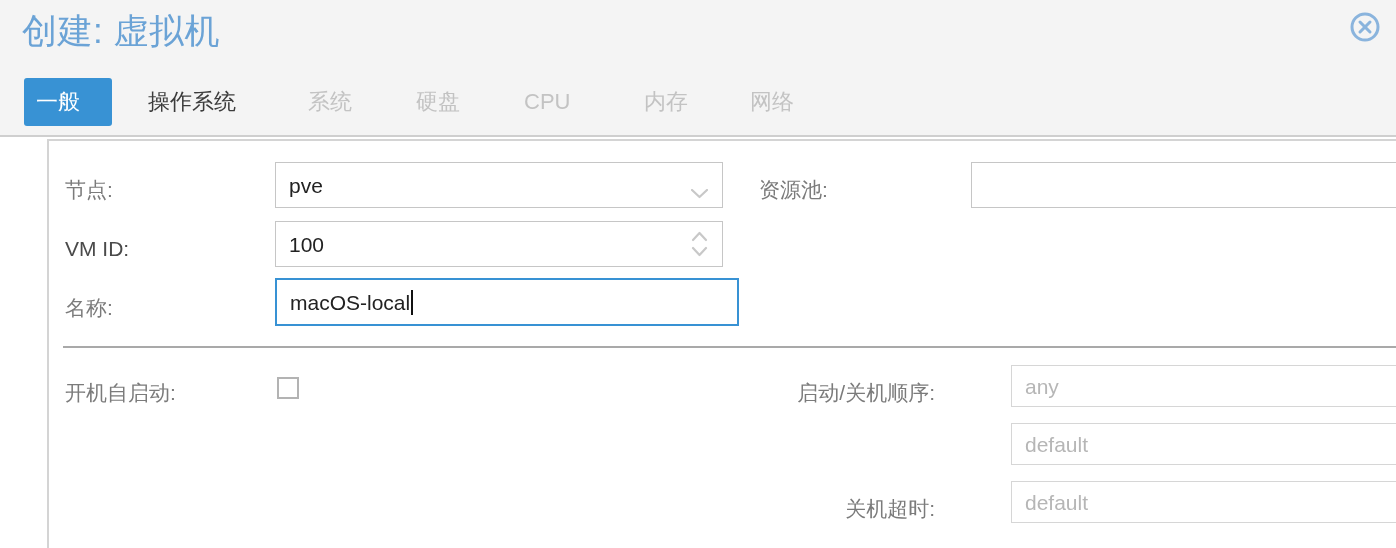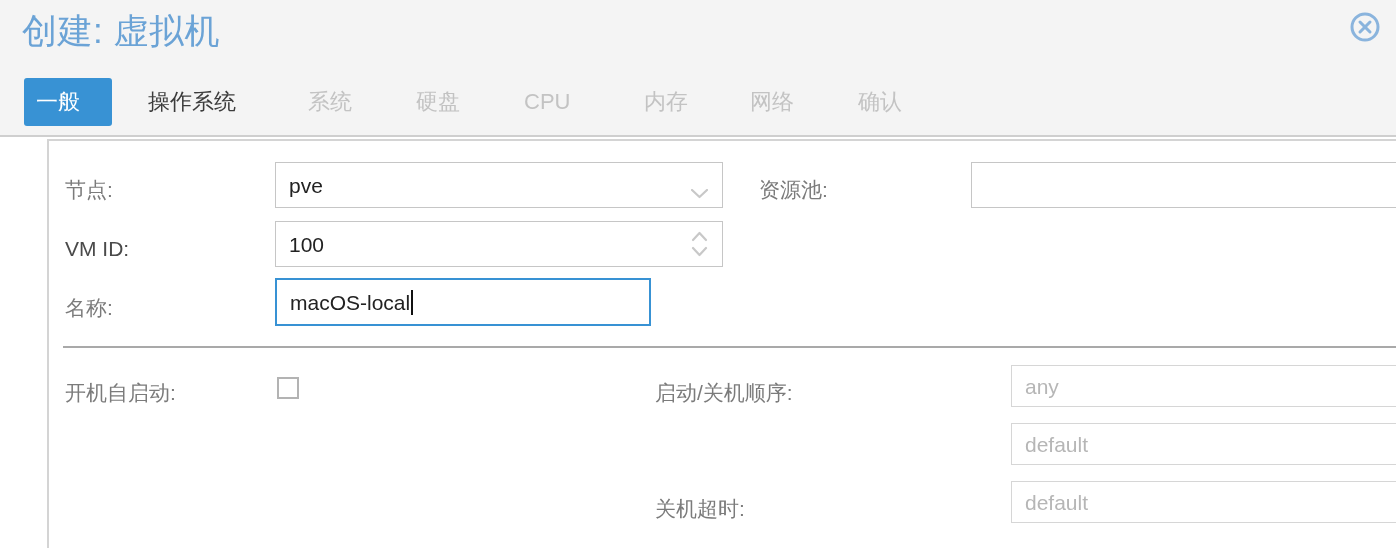--- a/index.html
+++ b/index.html
@@ -104,21 +104,21 @@
   }
 
   .field-label {
     position: absolute;
     font-size: 21px;
     color: #7b7b7b;
     white-space: nowrap;
     line-height: 1;
   }
   .field-label.dark { color: #4a4a4a; }
-  .field-label.right { }
+  .field-label.right { text-align: right; }
 
   .input-box {
     position: absolute;
     box-sizing: border-box;
     background: #ffffff;
     border: 1px solid #c6c6c6;
     font-size: 21px;
     color: #222222;
     display: flex;
     align-items: center;
@@ -191,21 +191,20 @@
     </div>
 
     <div class="tab-bar">
       <div class="tab active" style="left:24px;  width:88px; ">一般</div>
       <div class="tab enabled" style="left:136px;">操作系统</div>
       <div class="tab" style="left:404px;">硬盘</div>
       <div class="tab" style="left:296px;">系统</div>
       <div class="tab" style="left:512px;">CPU</div>
       <div class="tab" style="left:632px;">内存</div>
       <div class="tab" style="left:738px;">网络</div>
-      <div class="tab" style="left:846px;">确认</div>
     </div>
   </div>
 
   <div class="panel">
 
     <div class="field-label" style="left:16px; top:38px;">节点:</div>
 
     <div class="input-box" style="left:226px; top:21px; width:448px; height:46px;">
       <span class="val">pve</span>
       <span class="chev-down">
@@ -222,21 +221,21 @@
       <span class="spinner">
         <svg width="17" height="28" viewBox="0 0 17 28">
           <polyline points="2,10 8.5,3 15,10" fill="none" stroke="#c8c8c8" stroke-width="2.2" stroke-linecap="round" stroke-linejoin="round"></polyline>
           <polyline points="2,18 8.5,25 15,18" fill="none" stroke="#c8c8c8" stroke-width="2.2" stroke-linecap="round" stroke-linejoin="round"></polyline>
         </svg>
       </span>
     </div>
 
     <div class="field-label" style="left:16px; top:156px;">名称:</div>
 
-    <div class="input-box focused" style="left:226px; top:137px; width:376px; height:48px;">
+    <div class="input-box focused" style="left:226px; top:137px; width:464px; height:48px;">
       <span class="val">macOS-local</span>
       <span class="caret"></span>
     </div>
 
     <div class="field-label" style="left:710px; top:38px;">资源池:</div>
 
     <div class="input-box" style="left:922px; top:21px; width:458px; height:46px;">
       <span class="val"></span>
       <span class="chev-down">
         <svg width="17" height="10" viewBox="0 0 17 10">

